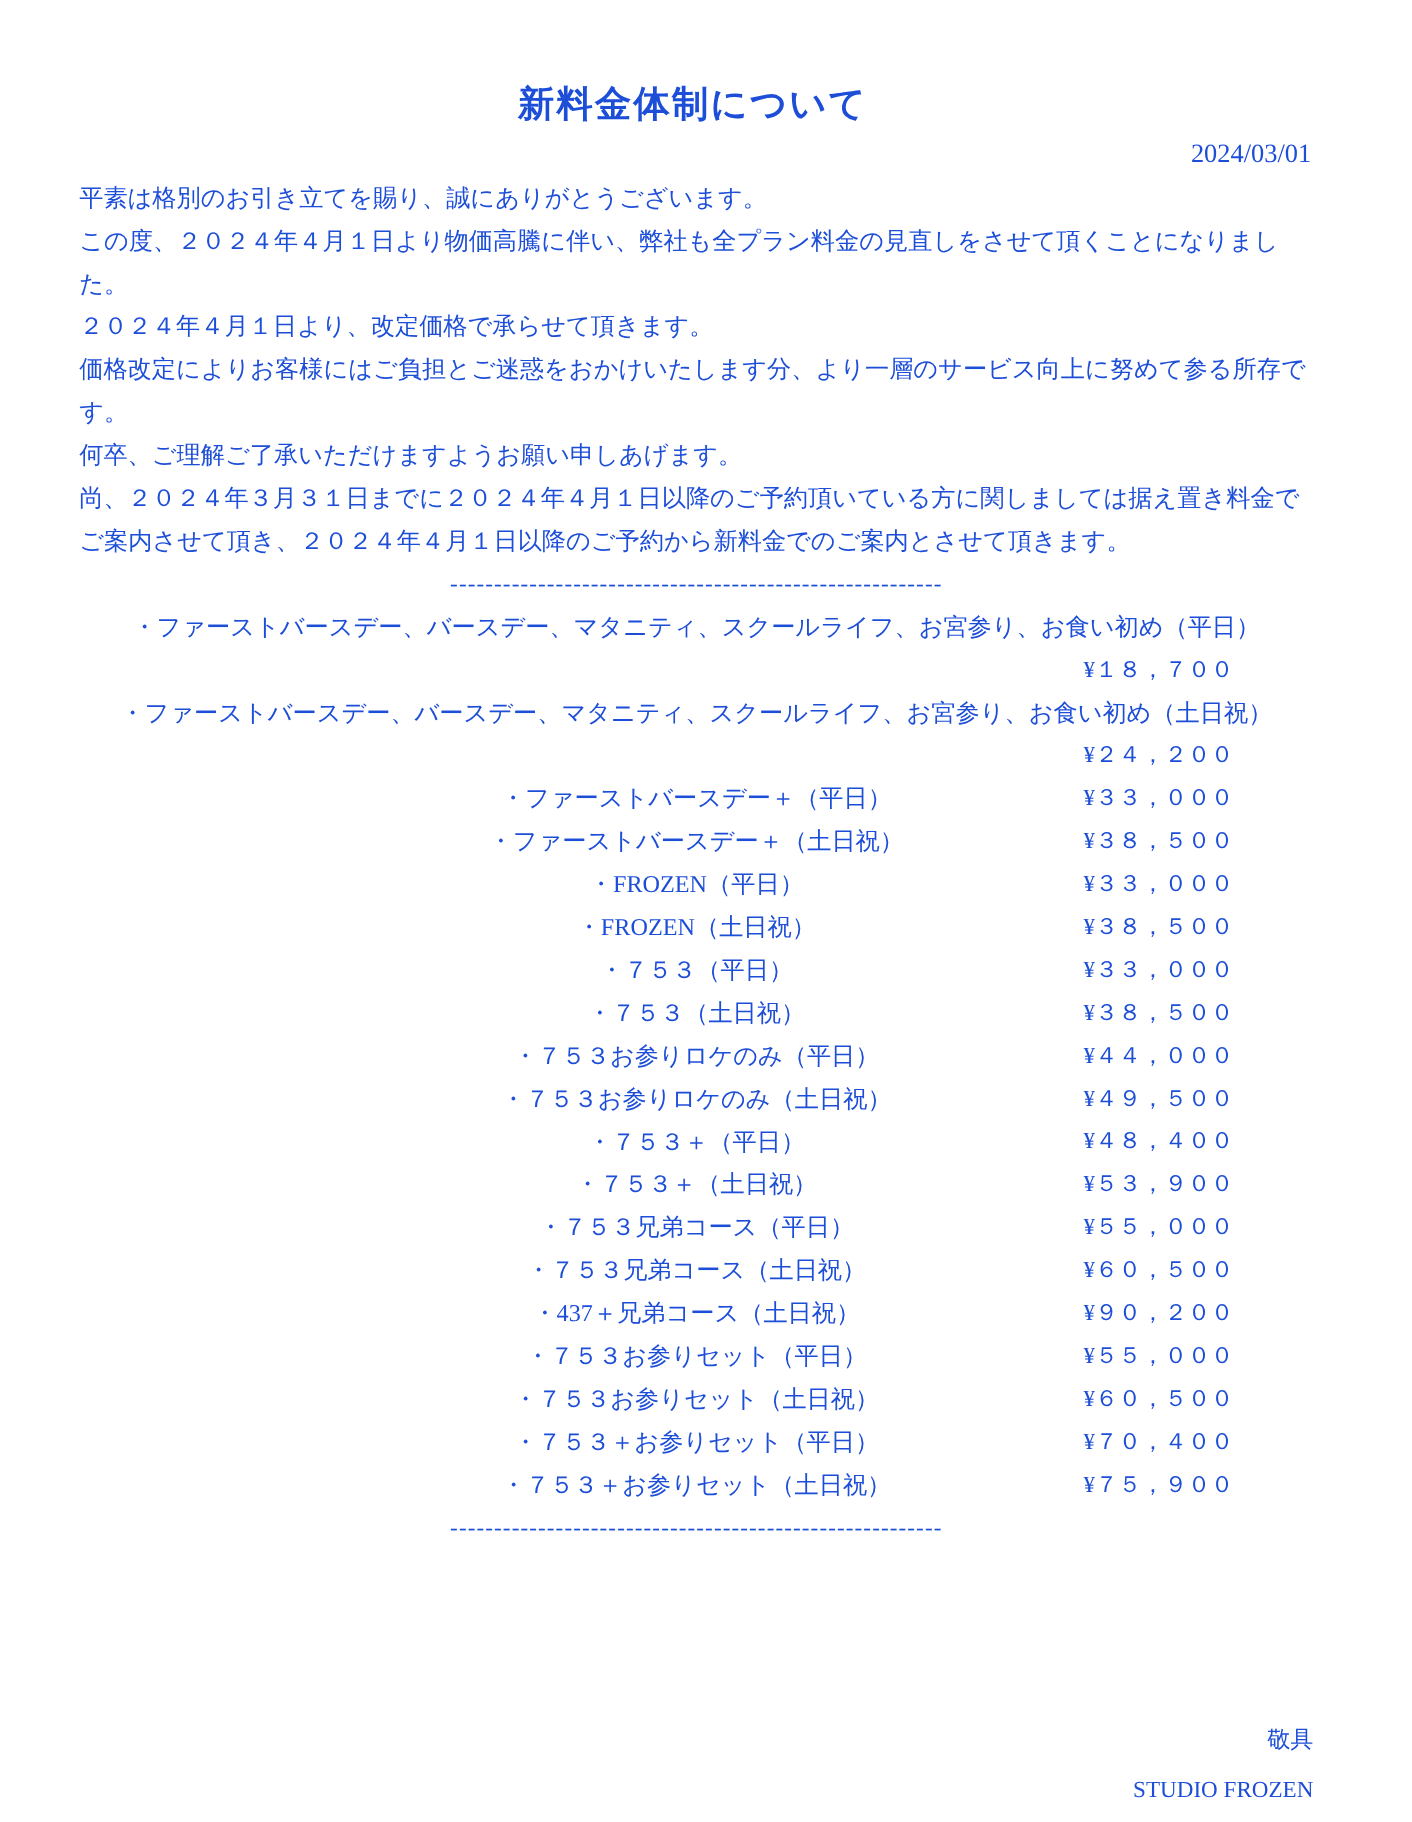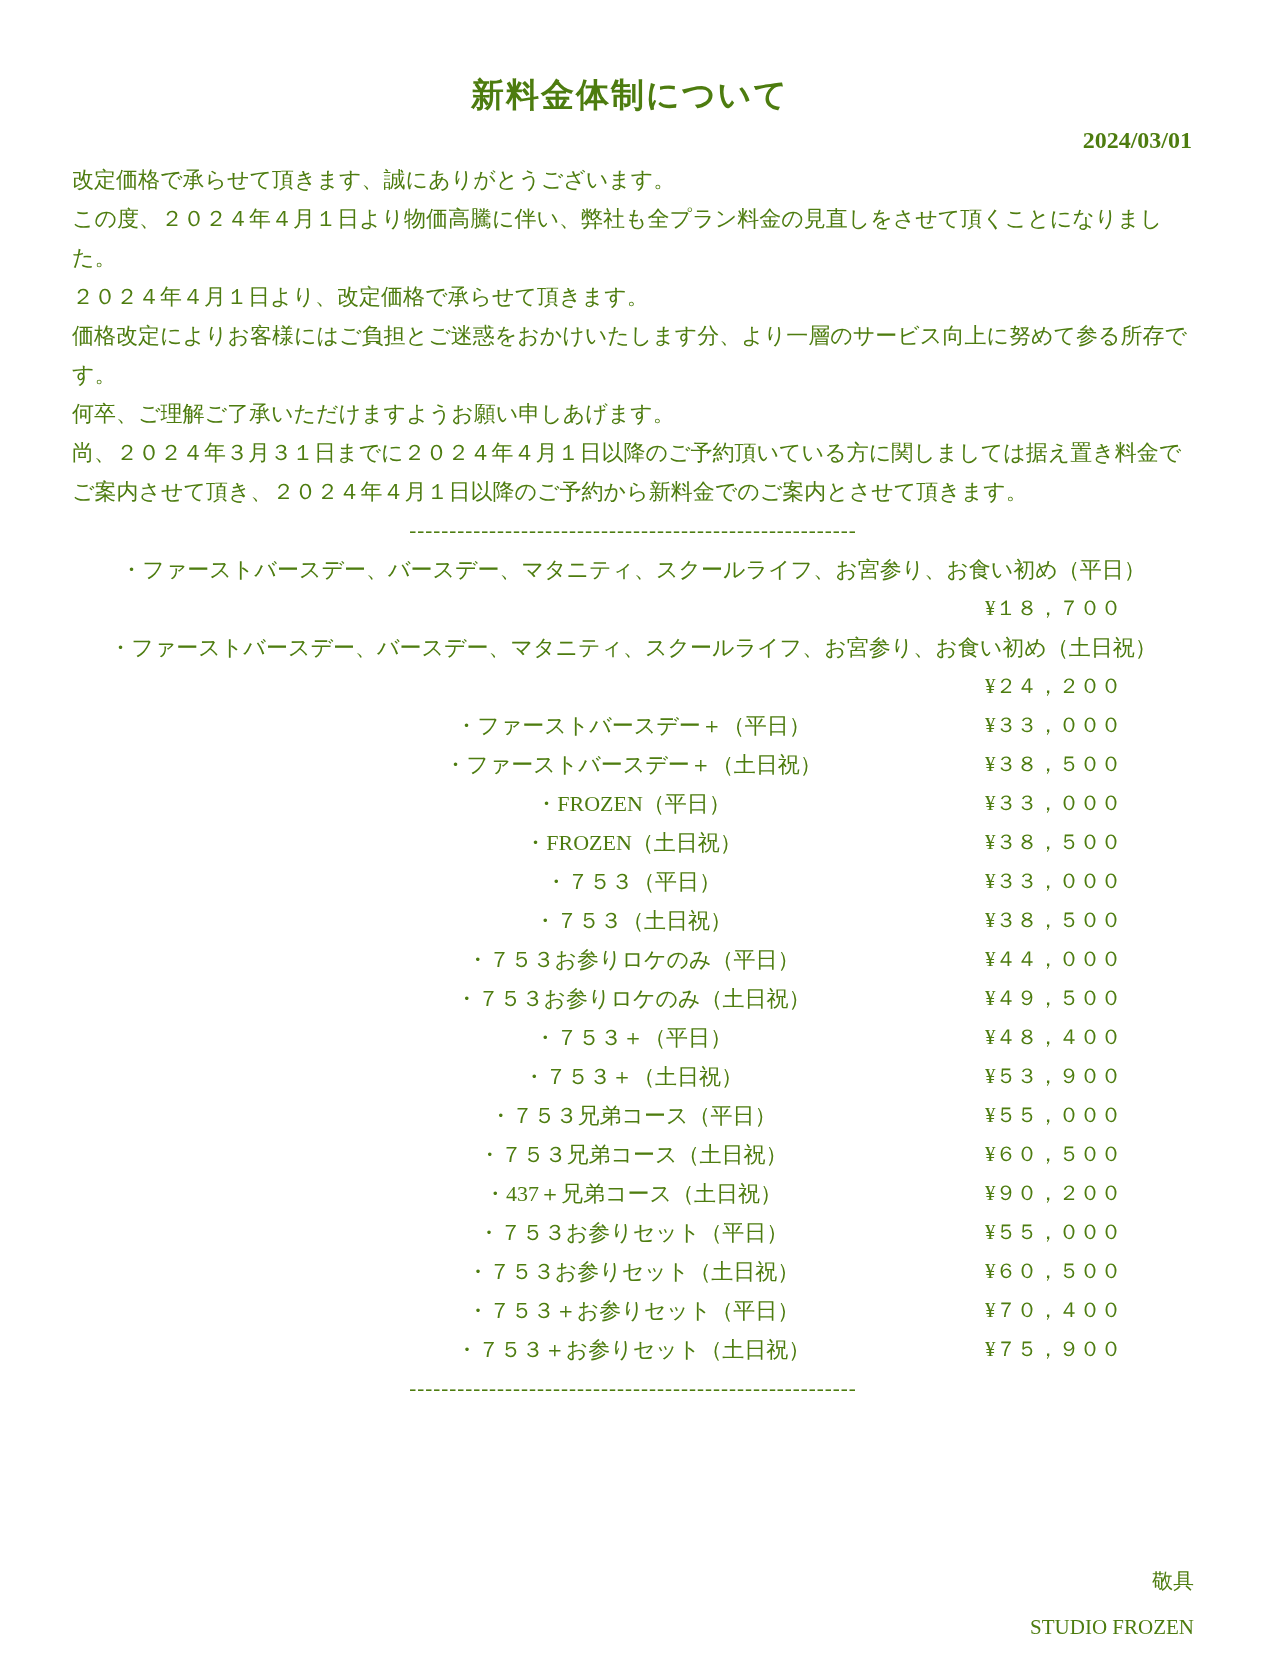--- a/index.html
+++ b/index.html
@@ -1,39 +1,38 @@
 <!DOCTYPE html>
 <html><head>
 <meta charset="utf-8">
 <style>
   html, body { margin: 0; padding: 0; background: #ffffff; }
   .page {
     position: relative;
     width: 1260px;
     height: 1656px;
     background: #ffffff;
-    color: #4d7c0f;
+    color: #1d4ed8;
     font-family: "Liberation Serif", "DejaVu Serif", serif;
     overflow: hidden;
   }
   .title {
     padding-top: 74px;
     text-align: center;
     font-size: 33px;
     font-weight: 600;
     letter-spacing: 2px;
     line-height: 42px;
   }
   .date-line {
     margin-top: 8px;
     padding-right: 68px;
     text-align: right;
     font-size: 24px;
     line-height: 32px;
-    font-weight: bold;
   }
   .content {
     margin-top: 4px;
     padding-left: 72px;
     padding-right: 66px;
     font-size: 22px;
     line-height: 39px;
     letter-spacing: 0px;
   }
   .para { min-height: 39px; }
@@ -62,21 +61,21 @@
 </head>
 <body>
 
 <div class="page">
 
   <div class="title">新料金体制について</div>
 
   <div class="date-line">2024/03/01</div>
 
   <div class="content">
-    <div class="para">改定価格で承らせて頂きます、誠にありがとうございます。</div>
+    <div class="para">平素は格別のお引き立てを賜り、誠にありがとうございます。</div>
     <div class="para">この度、２０２４年４月１日より物価高騰に伴い、弊社も全プラン料金の見直しをさせて頂くことになりました。</div>
     <div class="para">２０２４年４月１日より、改定価格で承らせて頂きます。</div>
     <div class="para">価格改定によりお客様にはご負担とご迷惑をおかけいたします分、より一層のサービス向上に努めて参る所存です。</div>
     <div class="para">何卒、ご理解ご了承いただけますようお願い申しあげます。</div>
     <div class="para">尚、２０２４年３月３１日までに２０２４年４月１日以降のご予約頂いている方に関しましては据え置き料金でご案内させて頂き、２０２４年４月１日以降のご予約から新料金でのご案内とさせて頂きます。</div>
 
     <div class="separator">--------------------------------------------------------</div>
 
     <div>
         <div class="row"><span>・</span><span>ファーストバースデー、バースデー、マタニティ、スクールライフ、お宮参り、お食い初め（平日）</span></div>

